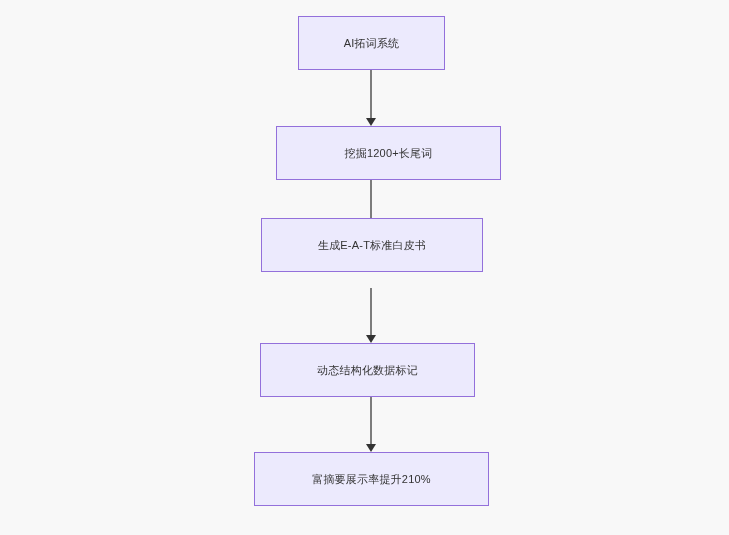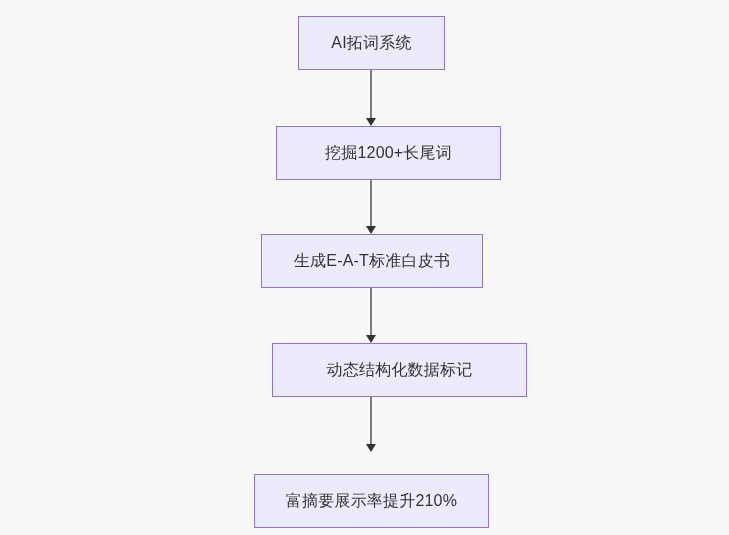--- a/index.html
+++ b/index.html
@@ -25,21 +25,21 @@
     box-sizing: border-box;
     background: #eceafd;
     border: 1.7px solid #9370db;
     border-radius: 0;
     display: flex;
     align-items: center;
     justify-content: center;
     z-index: 2;
   }
   .node-label {
-    font-size: 16px;
+    font-size: 11px;
     line-height: 1.3;
     color: #333333;
     letter-spacing: 0.2px;
     white-space: nowrap;
     text-align: center;
     font-family: "Liberation Sans", "DejaVu Sans", sans-serif;
   }
   .edge {
     position: absolute;
     z-index: 1;
@@ -84,23 +84,23 @@
     <div class="edge-line" style="height: 47px;"></div>
     <div class="edge-arrow" style="top: 47px;"></div>
   </div>
 
   <div class="node" style="left: 298px; top: 16px; width: 147px; height: 54px;">
     <span class="node-label">AI拓词系统</span>
   </div>
   <div class="node" style="left: 276px; top: 126px; width: 225px; height: 54px;">
     <span class="node-label">挖掘1200+长尾词</span>
   </div>
-  <div class="node" style="left: 261px; top: 234px; width: 222px; height: 54px;">
+  <div class="node" style="left: 261px; top: 218px; width: 222px; height: 54px;">
     <span class="node-label">生成E-A-T标准白皮书</span>
   </div>
-  <div class="node" style="left: 272px; top: 343px; width: 255px; height: 54px;">
+  <div class="node" style="left: 260px; top: 343px; width: 215px; height: 54px;">
     <span class="node-label">动态结构化数据标记</span>
   </div>
-  <div class="node" style="left: 254px; top: 452px; width: 235px; height: 54px; margin-top: 22px;">
+  <div class="node" style="left: 254px; top: 452px; width: 235px; height: 54px;">
     <span class="node-label">富摘要展示率提升210%</span>
   </div>
 
 </div>
 
 </body></html>

